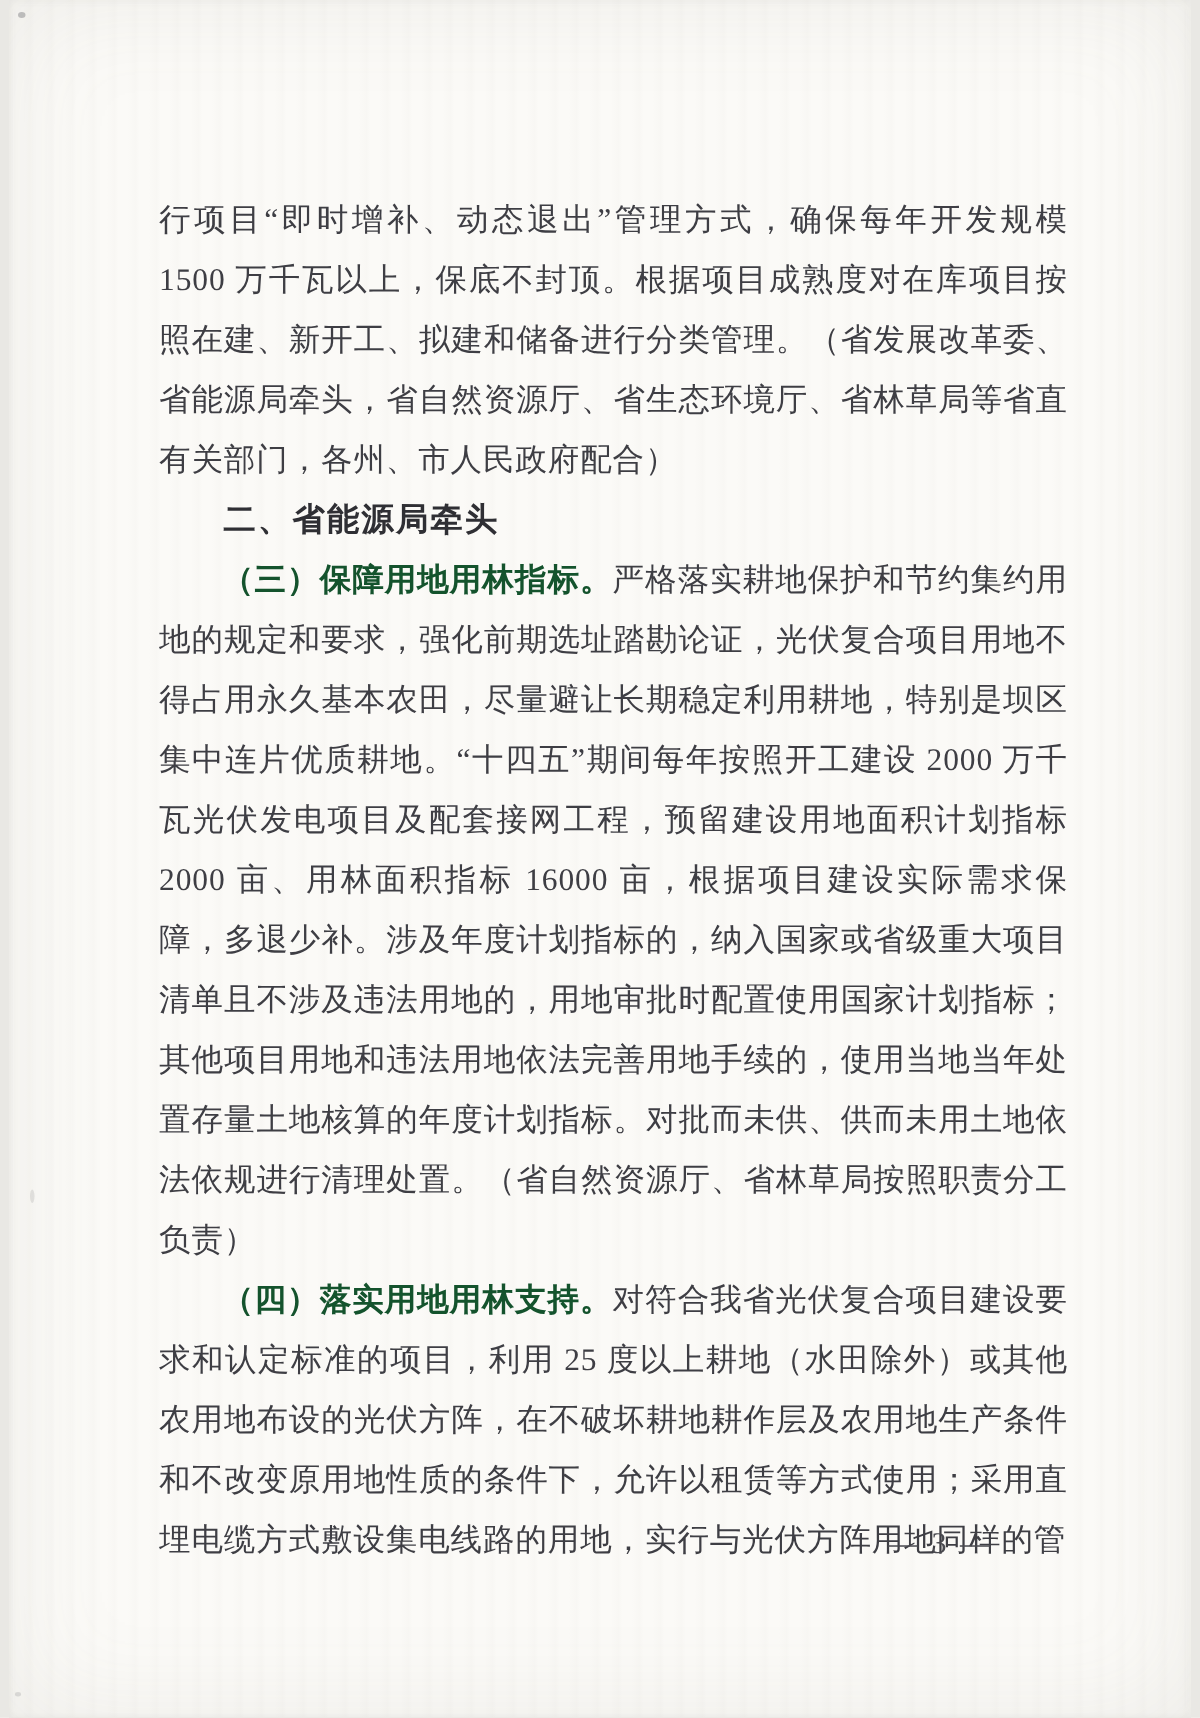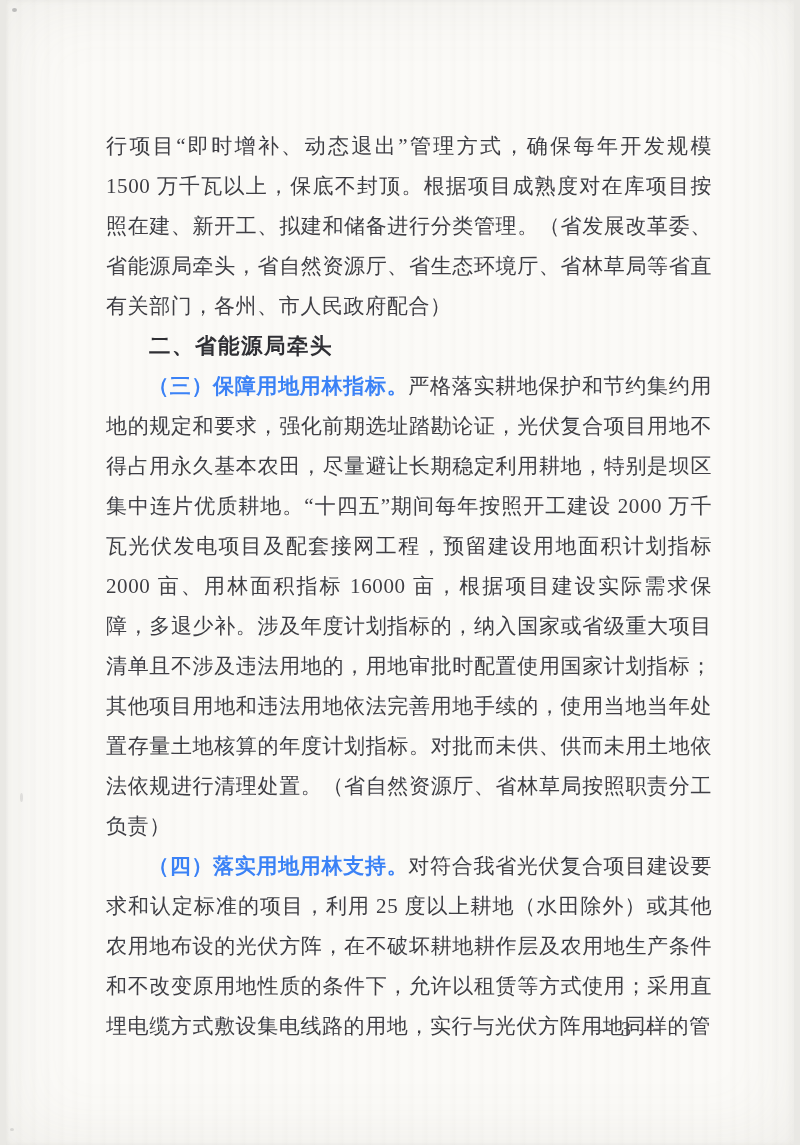--- a/index.html
+++ b/index.html
@@ -61,21 +61,21 @@
     font-size: 21.5px;
     line-height: 40px;
     font-weight: 700;
     color: #2f2f34;
     text-indent: 2em;
     font-family: "Liberation Sans", "DejaVu Sans", sans-serif;
     letter-spacing: 1.5px;
   }
   .lead {
     font-weight: 700;
-    color: #3b82f6;
+    color: #14532d;
   }
   .page-number {
     position: absolute;
     top: 1018px;
     right: 132px;
     font-size: 20px;
     letter-spacing: 2px;
     color: #4a4a50;
   }
 </style>

